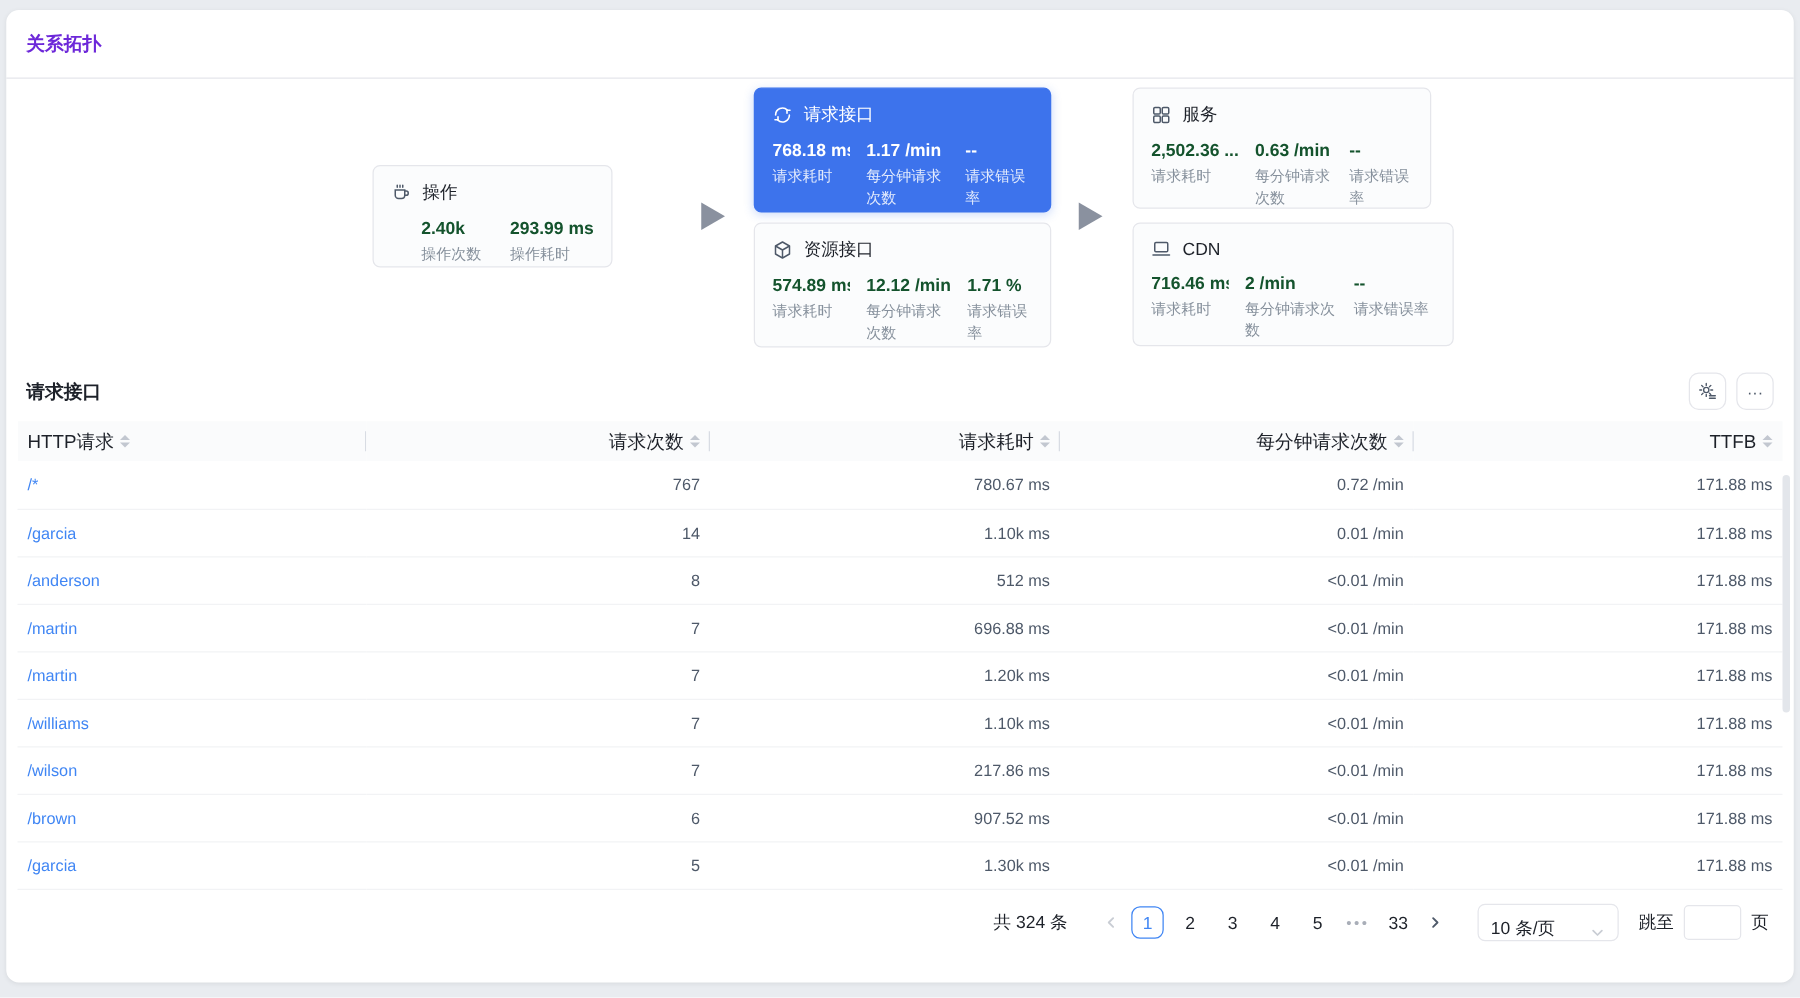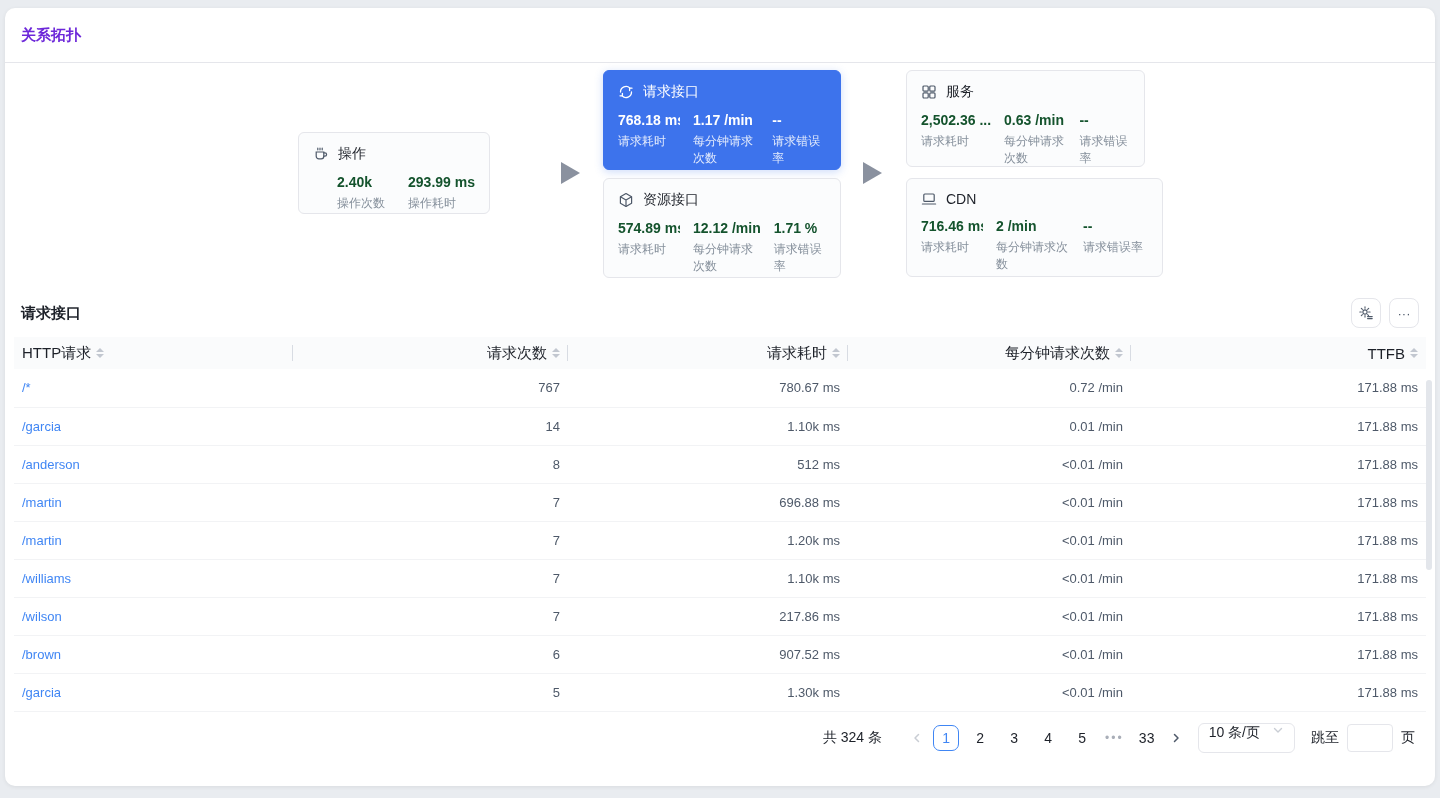--- a/index.html
+++ b/index.html
@@ -99,22 +99,22 @@
   .page-btn {
     min-width:26px; height:26px; border:none; background:transparent;
     font-size:14px; color:#1d2129; border-radius:7px; display:flex;
     align-items:center; justify-content:center; padding:0 4px; cursor:pointer;
     font-family:inherit;
   }
   .page-btn.active { border:1px solid #4086f4; color:#4086f4; background:#fff; }
   .page-ellipsis { color:#a9aeb8; font-size:12px; letter-spacing:2px; cursor:pointer; padding:0 2px; }
   .page-size-select {
     height:30px; border:1px solid #e5e6eb; border-radius:6px; background:#fff;
-    display:flex; align-items:flex-start; gap:12px; padding:0 10px; font-size:14px;
-    cursor:pointer; margin-left:6px;
+    display:flex; align-items:flex-end; gap:28px; padding:0 10px; font-size:14px;
+    cursor:pointer; margin-left:18px;
   }
   .jump-label { margin-left:8px; }
   .jump-input {
     width:46px; height:28px; border:1px solid #e5e6eb; border-radius:4px;
     background:#fff; outline:none; padding:0 6px; font-size:14px; font-family:inherit;
   }
   .scroll-thumb {
     position:absolute; right:3px; top:372px; width:6px; height:190px;
     background:#e3e6eb; border-radius:3px;
   }

